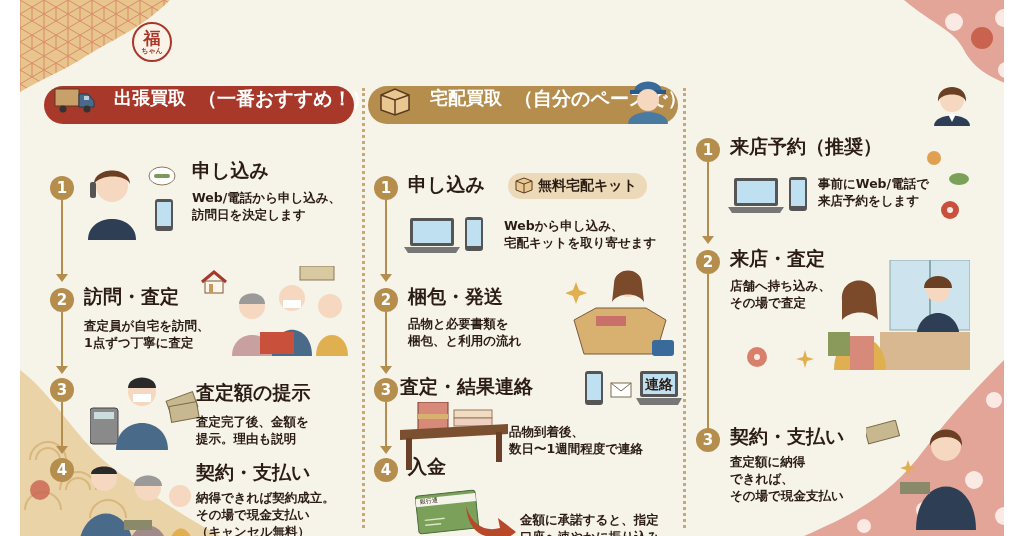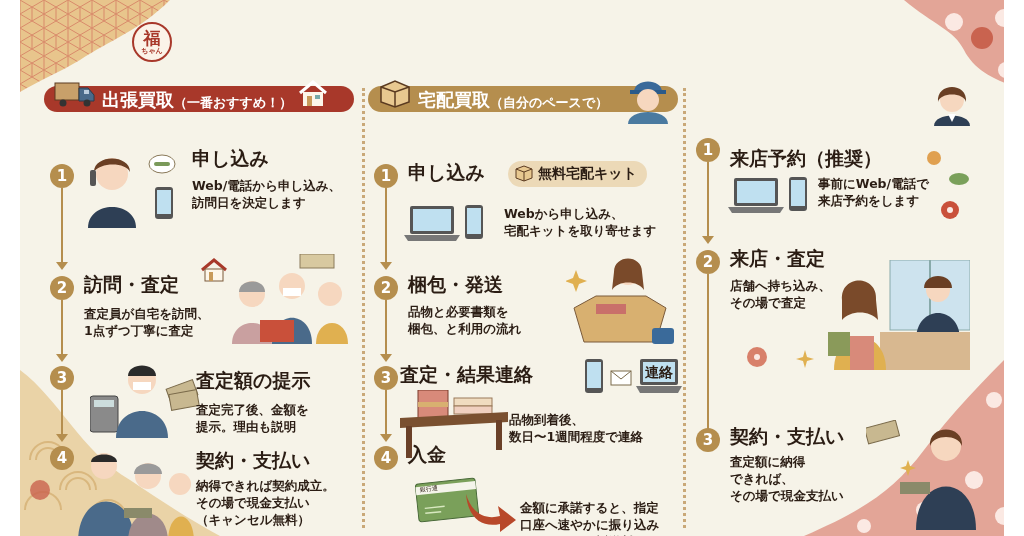--- a/index.html
+++ b/index.html
@@ -36,28 +36,28 @@
   
   .col { position: absolute; top: 86px; height: 450px; }
   .col1 { left: 44px; width: 310px; }
   .col2 { left: 368px; width: 310px; }
   .col3 { left: 690px; width: 300px; }
   .divider { position: absolute; top: 88px; height: 440px; width: 0; border-left: 3px dotted #c9a878; }
   .div1 { left: 362px; }
   .div2 { left: 683px; }
 
   .col-header {
-    height: 26px; border-radius: 19px; display: flex; align-items: flex-end;
-    padding: 0 10px; color: #fff; font-weight: bold; white-space: nowrap; position: relative;
+    height: 38px; border-radius: 19px; display: flex; align-items: flex-start;
+    padding: 0 10px; color: #fff; font-weight: bold; white-space: nowrap; position: relative; gap: 12px;
   }
   .col1 .col-header { background: #a8382a; }
   .col2 .col-header { background: #b58e4e; }
   .col3 .col-header { background: #a8382a; }
   .col-header .h-main { font-size: 18px; margin-left: 6px; }
-  .col-header .h-sub { font-size: 13px; }
+  .col-header .h-sub { font-size: 19px; }
 
   .steps { position: relative; margin-top: 14px; }
   .num {
     position: absolute; left: 6px; width: 24px; height: 24px; border-radius: 50%;
     background: #b58e4e; color: #fff; font-weight: bold; font-size: 15px;
     display: flex; align-items: center; justify-content: center; z-index: 2;
   }
   .line {
     position: absolute; left: 17px; width: 2px; background: #b58e4e; z-index: 1;
   }
@@ -403,21 +403,21 @@
           <path d="M8 22 C6 2 38 2 36 22 C34 12 10 12 8 22" fill="#6a3f24"></path>
           <path d="M4 46 C4 32 40 32 40 46 Z" fill="#2e3f55"></path>
           <path d="M18 34 L22 42 L26 34" fill="#fff"></path>
         </svg>
     </div>
 
     <div class="steps">
 
       <div class="num" style="top:38px">1</div>
       <div class="line" style="top:62px;height:80px"></div>
-      <div class="step-title" style="left:40px;top:46px">来店予約（推奨）</div>
+      <div class="step-title" style="left:40px;top:34px">来店予約（推奨）</div>
       <div class="ill" style="left:38px;top:76px">
         <svg width="56" height="38" viewBox="0 0 56 38">
             <rect x="6" y="2" width="44" height="28" rx="2" fill="#555"></rect>
             <rect x="9" y="5" width="38" height="22" fill="#bfe0f0"></rect>
             <path d="M0 31 H56 L52 37 H4 Z" fill="#777"></path>
           </svg>
       </div>
       <div class="ill" style="left:98px;top:76px">
         <svg width="20" height="36" viewBox="0 0 20 36">
             <rect x="1" y="1" width="18" height="34" rx="3" fill="#555"></rect>

